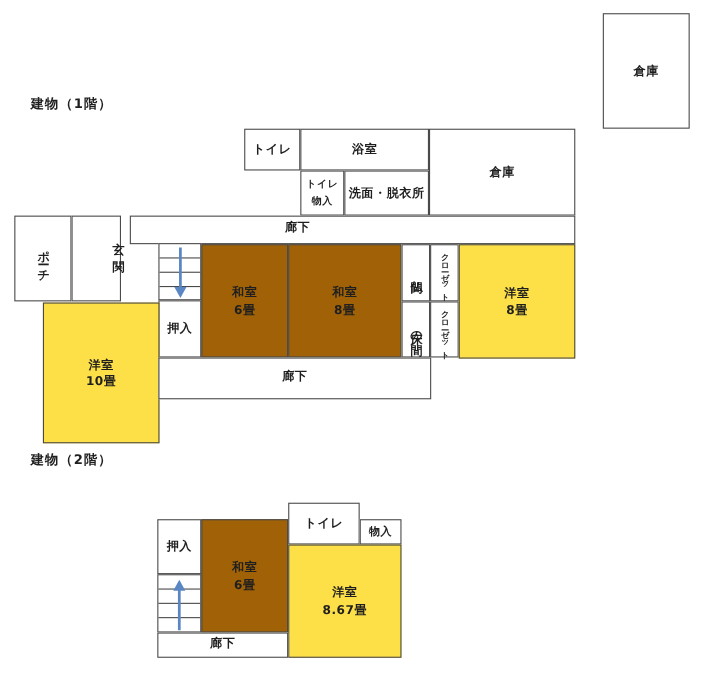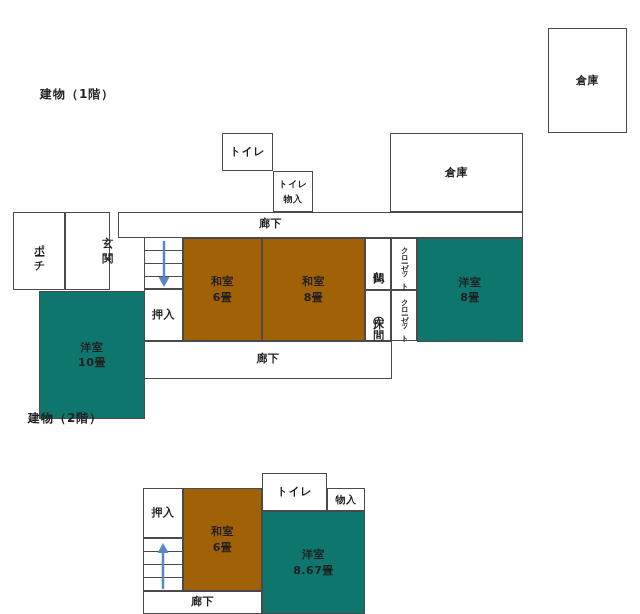--- a/index.html
+++ b/index.html
@@ -8,24 +8,23 @@
     font-family:"DejaVu Sans","Liberation Sans",sans-serif;
     color:#1f1f1f;
   }
   .plan { position:absolute; left:0; top:0; width:640px; height:614px; }
   .room {
     position:absolute; box-sizing:border-box;
     border:1px solid #4a4a4a; background:#ffffff;
     display:flex; flex-direction:column; align-items:center; justify-content:center;
     font-size:11px; font-weight:600; line-height:1.4; text-align:center;
     letter-spacing:0.5px;
-    margin-top:16px;
   }
   .green { background:#a16207; }
-  .peach { background:#0f766e;text-align:right; }
+  .peach { background:#fde047;text-align:right; }
   .vert { writing-mode:vertical-rl; letter-spacing:2px; }
   .vtiny { writing-mode:vertical-rl; font-size:7.5px; letter-spacing:0.5px; font-weight:600; }
   .small { font-size:9px; line-height:1.6; }
   .msize { font-size:10px; }
   .floor-label { position:absolute; font-size:12px; font-weight:700; letter-spacing:1px; }
   .corridor-h { flex-direction:row;font-family:Liberation Mono, monospace; }
   .corridor-top { justify-content:flex-start; padding-left:140px; }
   .terrace {
     border:none;
     border-right:1.5px dashed #4a4a4a;
@@ -35,37 +34,43 @@
   }
   .stairs { background:#ffffff; }
   .tread { position:absolute; left:0; right:0; height:0; border-top:1px solid #4a4a4a; }
   .arrow-svg { position:absolute; left:50%; transform:translateX(-50%); }
 </style>
 </head>
 <body>
 
 <div class="plan">
 
-  <span class="floor-label" style="left:40px; top:86px;">建物（1階）</span>
+  <span class="floor-label" style="left:28px; top:86px;">建物（1階）</span>
 
   <div class="room" style="left:548px; top:12px; width:79px; height:105px;">
     <span>倉庫</span>
   </div>
 
 
   <div class="room" style="left:222px; top:117px; width:51px; height:38px;">
     <span>トイレ</span>
   </div>
 
+  <div class="room" style="left:273px; top:117px; width:117px; height:38px;">
+    <span>浴室</span>
+  </div>
 
   <div class="room small" style="left:273px; top:155px; width:40px; height:41px;">
     <span>トイレ</span>
     <span>物入</span>
   </div>
 
+  <div class="room" style="left:313px; top:155px; width:77px; height:41px;">
+    <span>洗面・脱衣所</span>
+  </div>
 
   <div class="room" style="left:390px; top:117px; width:133px; height:79px;">
     <span>倉庫</span>
   </div>
 
   <div class="room corridor-h corridor-top" style="left:118px; top:196px; width:405px; height:26px;">
     <span>廊下</span>
   </div>
 
   <div class="room" style="left:13px; top:196px; width:52px; height:78px;">

